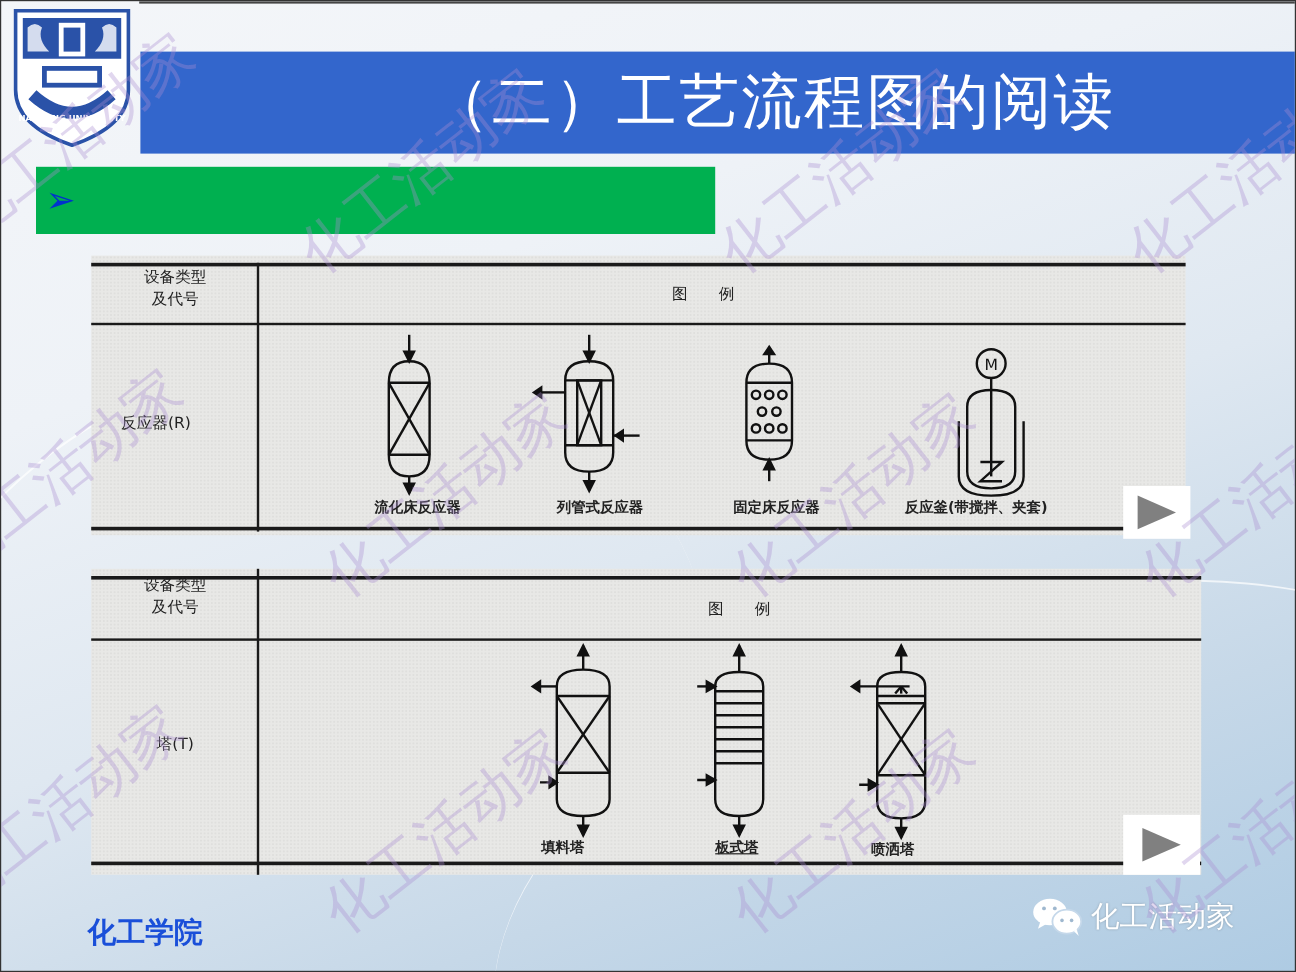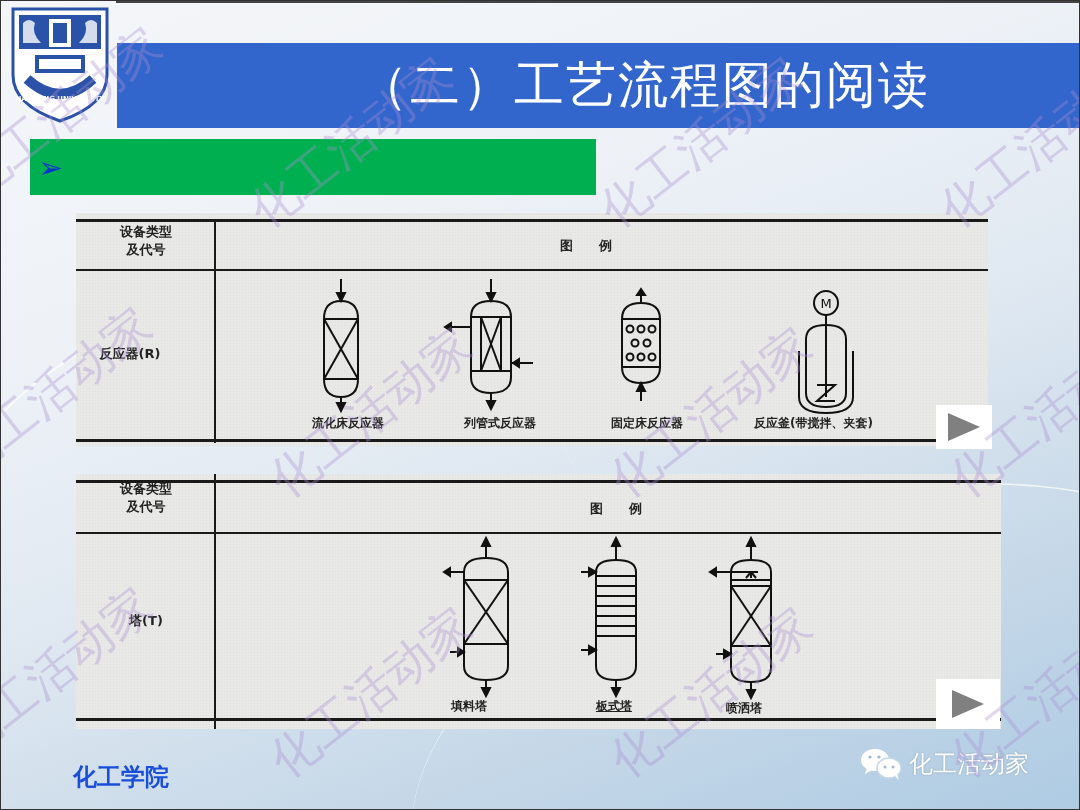--- a/index.html
+++ b/index.html
@@ -41,21 +41,21 @@
   .scan {
     position: absolute;
     background: #e8e8e6;
     background-image: radial-gradient(rgba(0,0,0,0.04) 1px, transparent 1px);
     background-size: 3px 3px;
     font-family: "DejaVu Sans", sans-serif;
     color: #222;
   }
   .scan .hline { position: absolute; height: 3px; background: #1a1a1a; left: 0; right: 0; }
   .scan .vline { position: absolute; width: 2px; background: #1a1a1a; }
-  .scan .lbl { position: absolute; font-size: 13px; font-weight: bold; text-align: center; line-height: 18px; }
+  .scan .lbl { position: absolute; font-size: 13px; font-weight: normal; text-align: center; line-height: 18px; }
   .scan .cap { position: absolute; font-size: 12px; font-weight: bold; white-space: nowrap; }
   .scan svg { position: absolute; overflow: visible; }
 
   .play-btn {
     position: absolute; background: #fff; width: 56px; height: 44px;
     display: flex; align-items: center; justify-content: center; cursor: pointer;
   }
   .play-tri { width: 0; height: 0; border-top: 14px solid transparent; border-bottom: 14px solid transparent; border-left: 32px solid #808080; }
 
   .footer-left {

